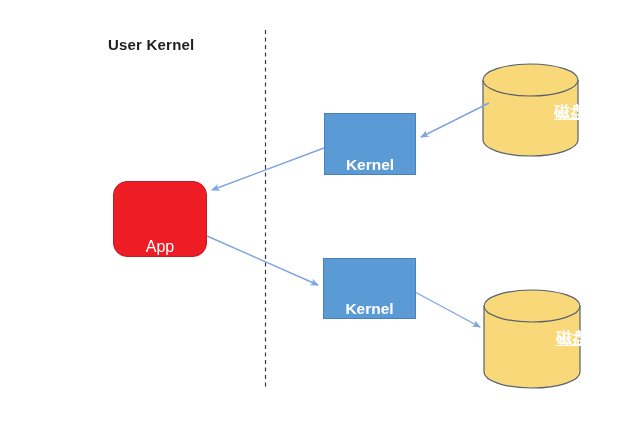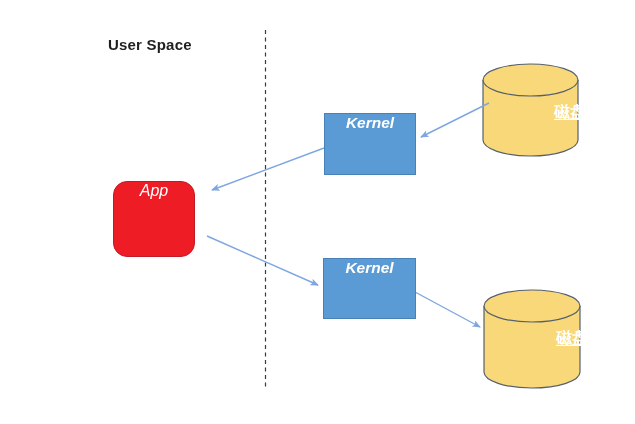--- a/index.html
+++ b/index.html
@@ -26,29 +26,28 @@
     font-weight: 600;
     color: #1f1f1f;
     letter-spacing: 0.2px;
     white-space: nowrap;
   }
   .user-space-label   { left: 108px; top: 36px; }
   .kernel-space-label { left: 340px; top: 36px; }
   .node {
     position: absolute;
     display: flex;
-    align-items: flex-start;
+    align-items: flex-end;
     justify-content: center;
     color: #ffffff;
     box-sizing: border-box;
-    font-style: italic;
   }
   .node-app {
     left: 113px; top: 181px;
-    width: 82px; height: 76px;
+    width: 94px; height: 76px;
     background: #ee1c25;
     border: 1.5px solid #c11b26;
     border-radius: 14px;
     font-size: 16px;
   }
   .node-kernel {
     background: #5b9bd5;
     border: 1px solid #4a80b8;
     font-size: 15.5px;
     font-weight: 600;
@@ -94,21 +93,21 @@
 
     <line x1="489" y1="103" x2="421" y2="137" stroke="#7ea6e0" stroke-width="1.4" marker-end="url(#arw)"></line>
 
     <line x1="324" y1="148" x2="212" y2="190" stroke="#7ea6e0" stroke-width="1.4" marker-end="url(#arw)"></line>
 
     <line x1="207" y1="236" x2="318" y2="285" stroke="#7ea6e0" stroke-width="1.4" marker-end="url(#arw)"></line>
 
     <line x1="415" y1="292" x2="480" y2="327" stroke="#7ea6e0" stroke-width="1.4" marker-end="url(#arw)"></line>
   </svg>
 
-  <div class="region-label user-space-label">User Space</div>
+  <div class="region-label user-space-label">User Kernel</div>
 
   <div class="node node-app">
     <span>App</span>
   </div>
 
   <div class="node node-kernel node-kernel-top">
     <span>Kernel</span>
   </div>
   <div class="node node-kernel node-kernel-bottom">
     <span>Kernel</span>

